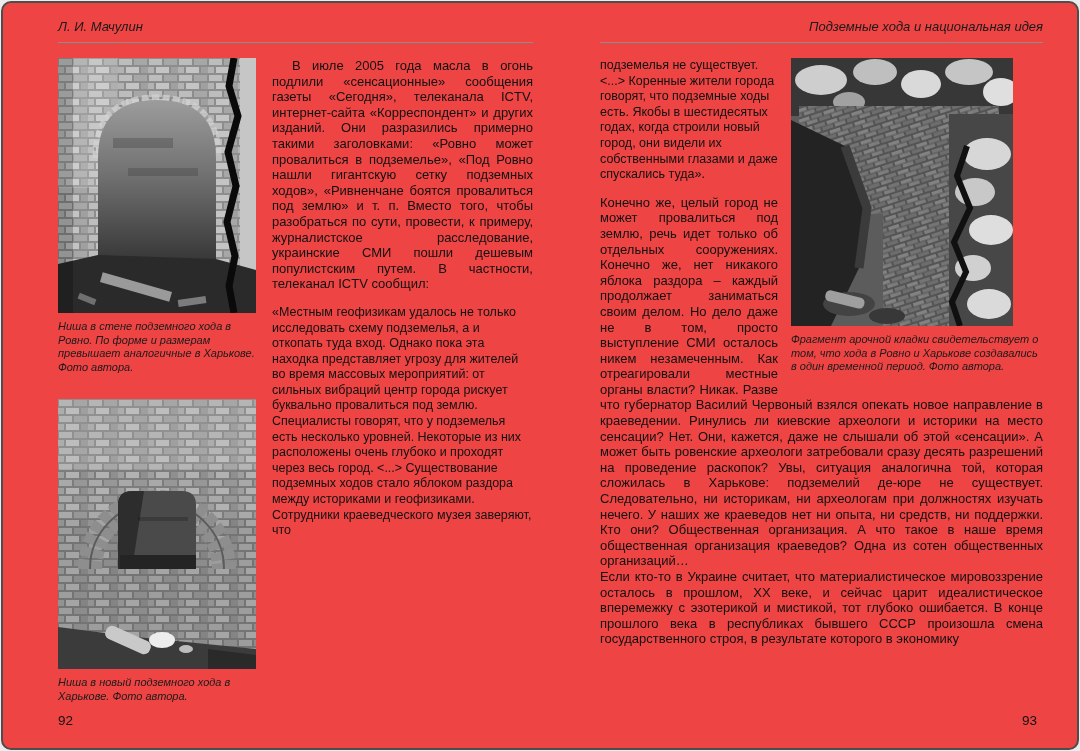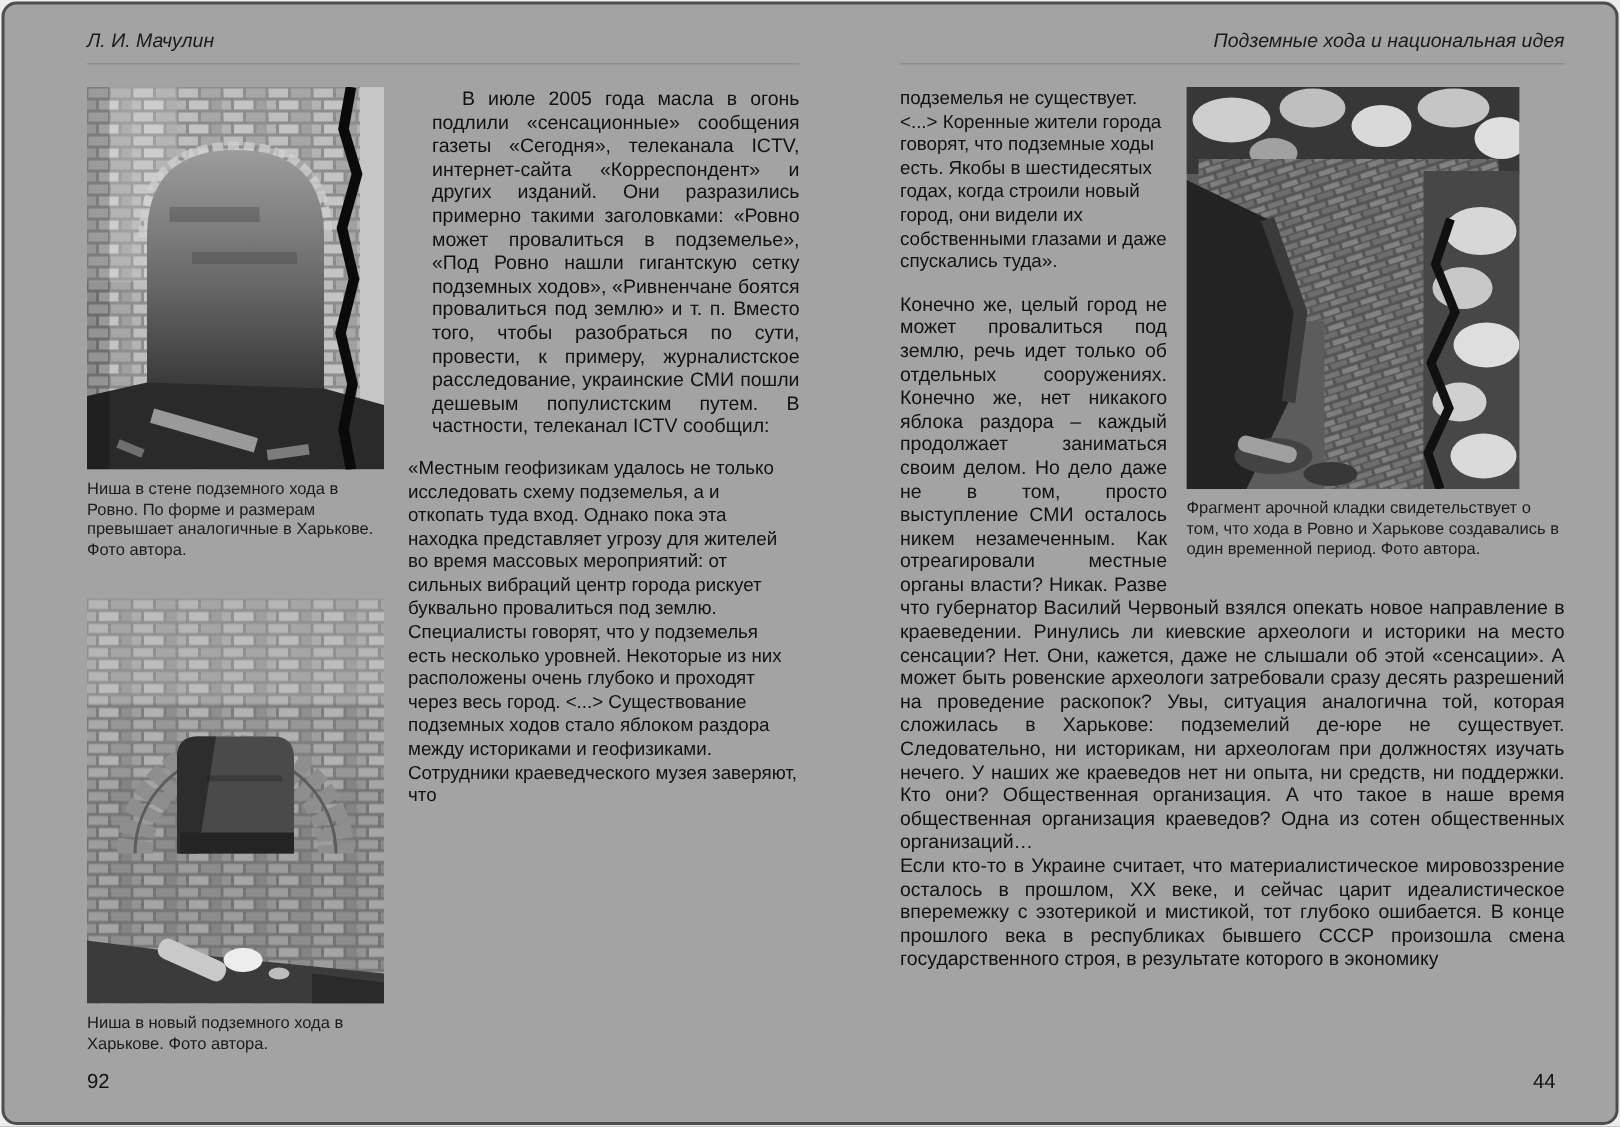--- a/index.html
+++ b/index.html
@@ -4,40 +4,40 @@
 <style>
   html,body{margin:0;padding:0;}
   body{
     width:1080px;height:751px;position:relative;overflow:hidden;
     background:#ececec;
     font-family:"Liberation Sans", sans-serif;
     color:#111;
   }
   .frame{
     position:absolute;left:1px;top:1px;width:1074px;height:745px;
-    background:#a3a3a3;border:2px solid #4d4d4d;border-radius:10px;
+    background:#ef4444;border:2px solid #4d4d4d;border-radius:10px;
   }
   .page{position:absolute;top:16px;}
   .page-left{left:55px;width:475px;}
   .page-right{left:597px;width:443px;}
   .running-head{font-style:italic;font-size:13px;line-height:16px;color:#1a1a1a;}
   .running-head.right{text-align:right;}
   .rule{height:1px;background:#8d8d8d;margin-top:7px;}
   .columns{display:flex;gap:16px;margin-top:15px;}
   .photo-col{width:198px;flex:0 0 198px;}
   .text-col{flex:1;min-width:0;}
   figure{margin:0;padding:0;}
   figure svg{display:block;}
   figcaption{
-    font-size:11px;line-height:13.5px;color:#1b1b1b;margin-top:7px;
+    font-style:italic;font-size:11px;line-height:13.5px;color:#1b1b1b;margin-top:7px;
   }
   .photo2wrap{margin-top:25px;}
   p{margin:0;font-size:13px;line-height:15.6px;}
   p.just{text-align:justify;}
-  p.indent{text-indent:20px;margin-left:16px;}
+  p.indent{text-indent:20px;}
   p.quote{font-size:12.5px;line-height:15.6px;text-align:left;margin-top:13px;}
   .page-right p.quote{margin-top:0;margin-bottom:12px;}
   .float-photo{float:right;width:252px;margin:0 0 12px 13px;}
   .section-heading{
     font-size:15.5px;font-weight:bold;line-height:19px;margin:32px 0 24px 0;color:#111;
   }
   .pageno{position:absolute;font-size:13.5px;color:#111;top:694px;margin-top:16px;}
   .pageno-left{left:55px;}
   .pageno-right{right:40px;}
   .clear{clear:both;}
@@ -172,15 +172,15 @@
       </figure>
 
       <p class="quote">подземелья не существует. &lt;...&gt; Коренные жители города говорят, что подземные ходы есть. Якобы в шестидесятых годах, когда строили новый город, они видели их собственными глазами и даже спускались туда».</p>
       <p class="just">Конечно же, целый город не может провалиться под землю, речь идет только об отдельных сооружениях. Конечно же, нет никакого яблока раздора – каждый продолжает заниматься своим делом. Но дело даже не в том, просто выступление СМИ осталось никем незамеченным. Как отреагировали местные органы власти? Никак. Разве что губернатор Василий Червоный взялся опекать новое направление в краеведении. Ринулись ли киевские археологи и историки на место сенсации? Нет. Они, кажется, даже не слышали об этой «сенсации». А может быть ровенские археологи затребовали сразу десять разрешений на проведение раскопок? Увы, ситуация аналогична той, которая сложилась в Харькове: подземелий де-юре не существует. Следовательно, ни историкам, ни археологам при должностях изучать нечего. У наших же краеведов нет ни опыта, ни средств, ни поддержки. Кто они? Общественная организация. А что такое в наше время общественная организация краеведов? Одна из сотен общественных организаций…</p>
       <div class="clear"></div>
       <p class="just">Если кто-то в Украине считает, что материалистическое мировоззрение осталось в прошлом, XX веке, и сейчас царит идеалистическое вперемежку с эзотерикой и мистикой, тот глубоко ошибается. В конце прошлого века в республиках бывшего СССР произошла смена государственного строя, в результате которого в экономику</p>
     </div>
   </div>
 
   <div class="pageno pageno-left">92</div>
-  <div class="pageno pageno-right">44</div>
+  <div class="pageno pageno-right">93</div>
 
 </div>
 
 </body></html>

